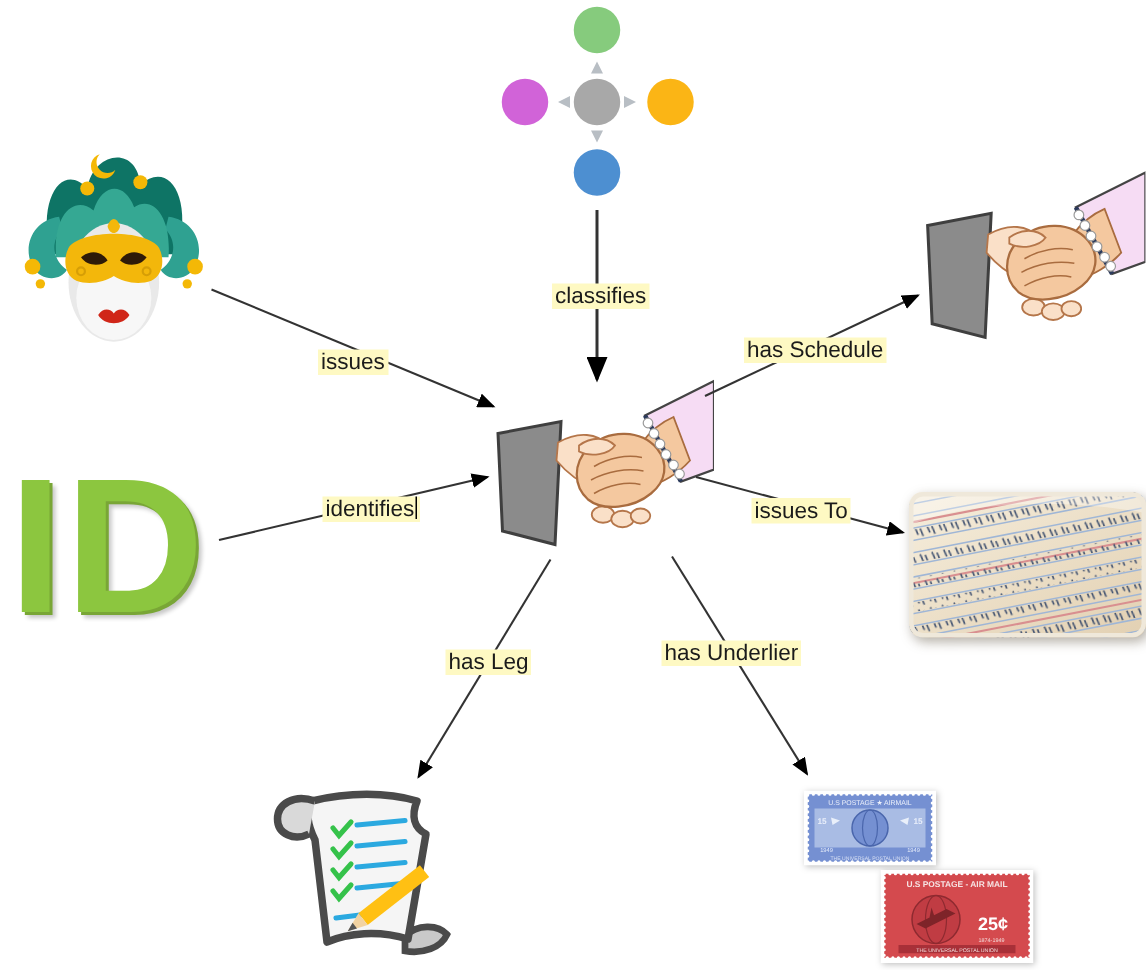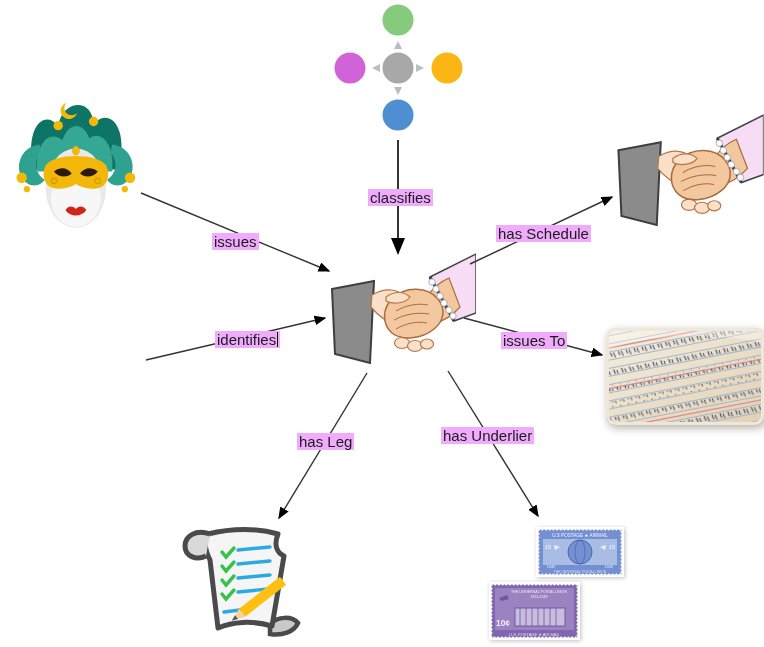--- a/index.html
+++ b/index.html
@@ -2,21 +2,21 @@
 <html><head>
 <meta charset="utf-8">
 <style>
   html,body{margin:0;padding:0;background:#fff;}
   #canvas{position:relative;width:764px;height:647px;background:#fff;overflow:hidden;
           font-family:"Liberation Sans",sans-serif;}
   .node{position:absolute;}
   .node svg{display:block;width:100%;height:100%;}
   #edge-layer{position:absolute;left:0;top:0;width:764px;height:647px;pointer-events:none;}
   #edge-layer line{pointer-events:stroke;}
-  .edge-label{position:absolute;background:#f0abfc;padding:0 2px;font-size:15px;color:#1b1b1b;
+  .edge-label{position:absolute;background:#fef9c3;padding:0 2px;font-size:15px;color:#1b1b1b;
               line-height:17px;white-space:nowrap;}
   .caret{display:inline-block;width:1px;height:15px;background:#000;margin-left:1px;vertical-align:-2px;}
   #n-id{left:6px;top:306px;width:160px;height:122px;font-weight:700;font-size:128px;line-height:118px;
         color:#8CC63F;letter-spacing:2px;text-shadow:2px 2px 0 #79a636, 4px 4px 3px rgba(0,0,0,.22);}
   #n-ledger{left:606px;top:328px;width:158px;height:97px;filter:drop-shadow(2px 3px 4px rgba(90,80,60,.45));}
   .stamp{position:absolute;filter:drop-shadow(1px 1px 2px rgba(0,0,0,.25));}
 </style>
 </head>
 <body>
 
@@ -101,20 +101,23 @@
       <path d="M32,78 C40,66 82,66 90,78 C94,86 92,96 85,99 C77,102 67,100 61,96 C55,100 45,102 37,99 C30,96 28,86 32,78 Z" fill="#F3B70B"></path>
       <path d="M40,84 C46,79 53,80 57,86 C53,90 44,90 40,84 Z" fill="#2E1A08"></path>
       <path d="M65,86 C69,80 76,79 82,84 C78,90 69,90 65,86 Z" fill="#2E1A08"></path>
       <circle cx="40" cy="93" r="2.5" fill="none" stroke="#D69E06" stroke-width="1.4"></circle>
       <circle cx="82" cy="93" r="2.5" fill="none" stroke="#D69E06" stroke-width="1.4"></circle>
 
       <path d="M51,121 C54,116 59,117 61,120 C63,117 68,116 71,121 C67,128 55,128 51,121 Z" fill="#D02618"></path>
     </svg>
   </div>
 
+  <div class="node" id="n-id">
+    <span>ID</span>
+  </div>
 
   <div class="node" style="left:326px;top:250px;width:150px;height:122px">
     <svg viewBox="0 0 150 120">
       <use href="#handshake"></use>
     </svg>
   </div>
 
   <div class="node" style="left:612px;top:112px;width:152px;height:121px">
     <svg viewBox="0 0 150 120">
       <use href="#handshake"></use>
@@ -218,38 +221,36 @@
       <path d="M18,18 l6,2 l-5,3 Z M70,18 l-6,2 l5,3 Z" fill="#E9EFFA"></path>
       <text x="44" y="9.5" text-anchor="middle" font-size="4.6" fill="#EDF1FB">U.S POSTAGE ★ AIRMAIL</text>
       <text x="12" y="22" text-anchor="middle" font-size="5.5" fill="#E8EEFA" font-weight="bold">15</text>
       <text x="76" y="22" text-anchor="middle" font-size="5.5" fill="#E8EEFA" font-weight="bold">15</text>
       <text x="15" y="41" text-anchor="middle" font-size="3.8" fill="#E8EEFA">1949</text>
       <text x="73" y="41" text-anchor="middle" font-size="3.8" fill="#E8EEFA">1949</text>
       <text x="44" y="46" text-anchor="middle" font-size="3.4" fill="#D7DFF4">THE UNIVERSAL POSTAL UNION</text>
     </svg>
   </div>
 
-  <div class="node stamp" style="left:489px;top:582px;width:91px;height:58px">
-    <svg viewBox="0 0 91 58">
-      <rect width="91" height="58" fill="#FFFFFF"></rect>
-      <rect x="2.5" y="2.5" width="86" height="53" fill="#8066AE"></rect>
-      <rect x="2.5" y="2.5" width="86" height="53" fill="none" stroke="#FFFFFF" stroke-width="2" stroke-dasharray="0.1 3.6" stroke-linecap="round"></rect>
-      <rect x="6" y="6" width="79" height="42" fill="#9A83C0"></rect>
-      <path d="M10,16 l8,-3 l2,4 l-8,2 Z" fill="#6F58A0"></path>
-      <rect x="26" y="26" width="50" height="18" fill="#C9BCDF" stroke="#6F58A0" stroke-width="1"></rect>
-      <g stroke="#6F58A0" stroke-width="0.8">
-        <path d="M31,26 V44 M37,26 V44 M43,26 V44 M49,26 V44 M55,26 V44 M61,26 V44 M67,26 V44"></path>
-      </g>
-      <text x="50" y="11" text-anchor="middle" font-size="3.6" fill="#EFEAF8">THE UNIVERSAL POSTAL UNION</text>
-      <text x="50" y="16" text-anchor="middle" font-size="3.6" fill="#EFEAF8">1874-1949</text>
-      <text x="14" y="44" text-anchor="middle" font-size="8.5" font-weight="bold" fill="#EFEAF8">10¢</text>
-      <text x="45.5" y="53.5" text-anchor="middle" font-size="4" fill="#E5DDF5">U.S. POSTAGE ★ AIR MAIL</text>
-    </svg>
-  </div>
-
+
+  <div class="node stamp" style="left:587px;top:580px;width:102px;height:62px">
+    <svg viewBox="0 0 102 62">
+      <rect width="102" height="62" fill="#FFFFFF"></rect>
+      <rect x="2.5" y="2.5" width="97" height="56" fill="#D44A4E"></rect>
+      <rect x="2.5" y="2.5" width="97" height="56" fill="none" stroke="#FFFFFF" stroke-width="2" stroke-dasharray="0.1 3.6" stroke-linecap="round"></rect>
+      <circle cx="37" cy="33" r="16" fill="#C03C43" stroke="#8E2A30"></circle>
+      <ellipse cx="37" cy="33" rx="7" ry="16" fill="none" stroke="#8E2A30" stroke-width="0.8"></ellipse>
+      <path d="M24,36 L44,26 L50,29 L30,39 Z M34,25 l3,9 l-5,1 Z" fill="#7E2429"></path>
+      <text x="51" y="11.5" text-anchor="middle" font-size="5.6" fill="#F6E3E3" font-weight="bold">U.S POSTAGE - AIR MAIL</text>
+      <text x="75" y="40" text-anchor="middle" font-size="12" font-weight="bold" fill="#FFFFFF">25¢</text>
+      <text x="74" y="48" text-anchor="middle" font-size="3.6" fill="#F2DADA">1874-1949</text>
+      <rect x="12" y="50" width="78" height="5.5" fill="#A83038"></rect>
+      <text x="51" y="54.5" text-anchor="middle" font-size="3.5" fill="#F2DADA">THE UNIVERSAL POSTAL UNION</text>
+    </svg>
+  </div>
 
   <svg id="edge-layer">
     <defs>
       <marker id="ah" markerWidth="9" markerHeight="7" refX="7.5" refY="3.5" orient="auto">
         <path d="M0,0 L8.5,3.5 L0,7 Z" fill="#000"></path>
       </marker>
     </defs>
     <g stroke="#333" stroke-width="1.4">
       <line x1="141" y1="193" x2="329" y2="271" marker-end="url(#ah)"></line>
       <line x1="398" y1="140" x2="398" y2="253" stroke-width="2" marker-end="url(#ah)"></line>

